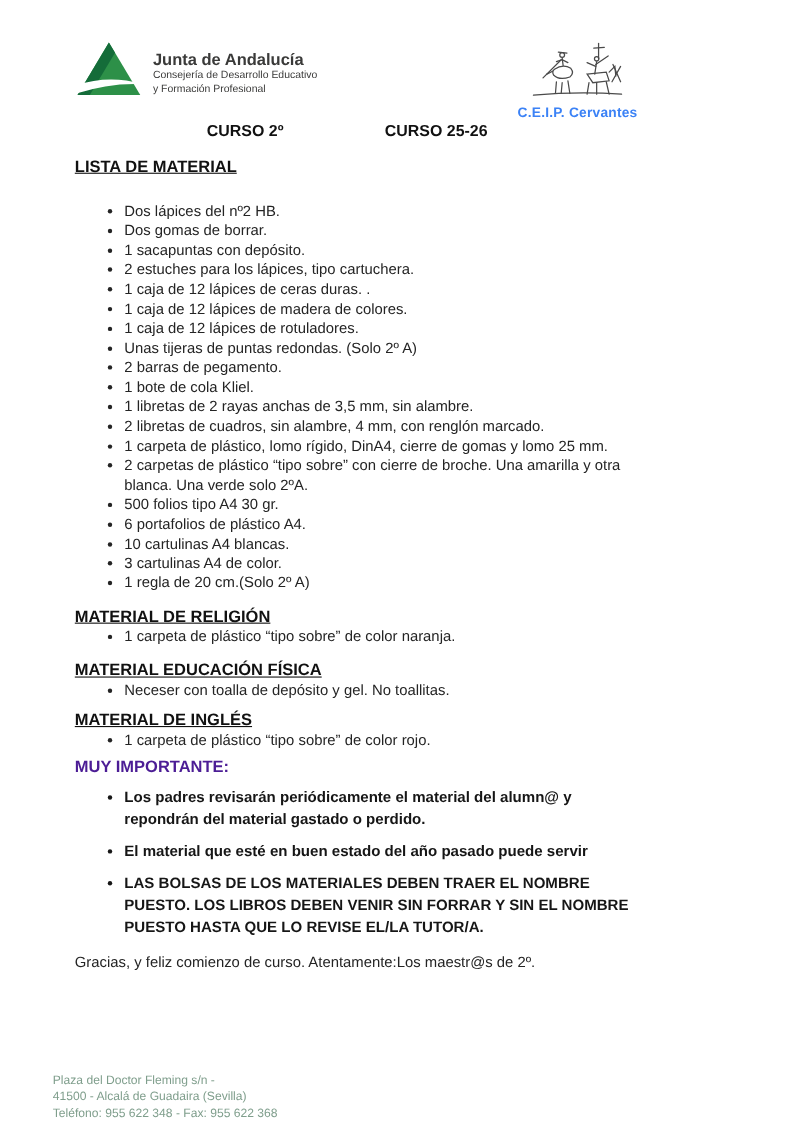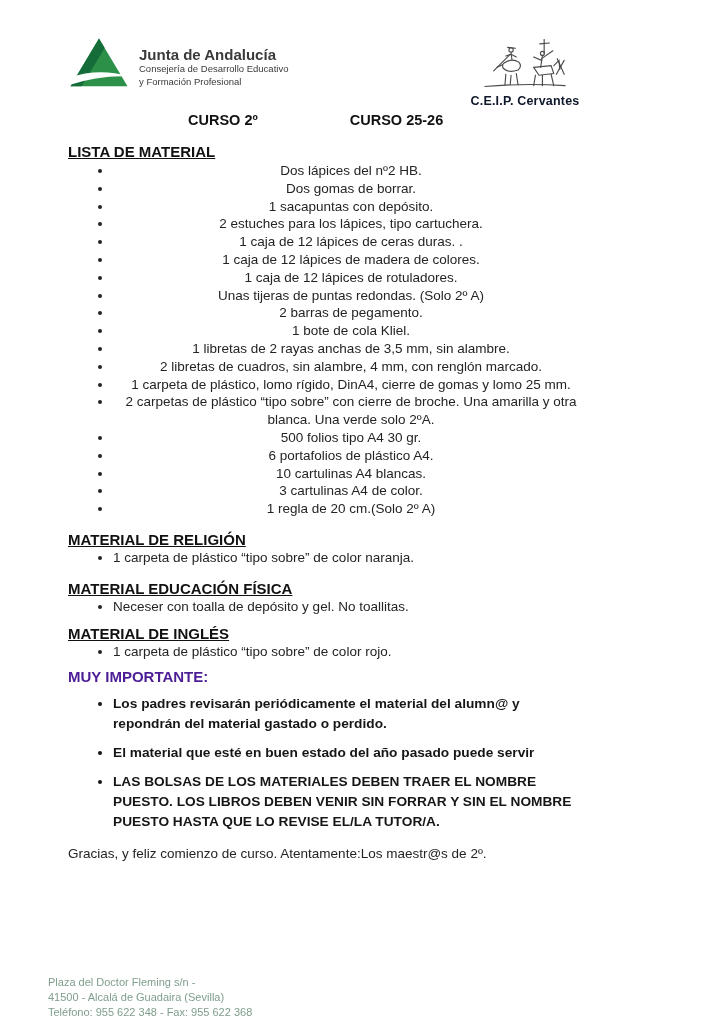--- a/index.html
+++ b/index.html
@@ -13,31 +13,31 @@
     color:#242424;
     overflow:hidden;
   }
   
   .masthead{display:flex;justify-content:space-between;align-items:flex-start;height:64px;}
   .junta-brand{display:flex;gap:9px;align-items:flex-start;}
   .junta-textwrap{margin-top:10px;}
   .junta-name{font-size:15px;font-weight:bold;color:#3a3a39;line-height:1.15;}
   .junta-dept{font-size:9.5px;color:#3a3a39;line-height:1.3;}
   .school-brand{width:112px;margin-right:8px;text-align:center;}
-  .school-name{font-size:12.5px;font-weight:bold;color:#0f172a;margin-top:0px;letter-spacing:.2px;white-space:nowrap;}
+  .school-name{font-size:12.5px;font-weight:bold;color:#3b82f6;margin-top:0px;letter-spacing:.2px;white-space:nowrap;}
   
   .title-row{display:flex;margin-top:12px;font-weight:bold;font-size:14.5px;color:#111;}
   .title-curso{margin-left:120px;}
   .title-year{margin-left:92px;}
   h2.section{font-size:15px;font-weight:bold;text-decoration:underline;margin:0;color:#111;line-height:18px;}
   #lista-heading{margin-top:15px;}
   h3.plain{font-size:15px;font-weight:bold;margin:8px 0 0;color:#4c1d95;line-height:18px;}
   
   ul{margin:0;padding-left:45px;list-style:disc;}
-  ul.materials{margin-top:1px;text-align:center;}
+  ul.materials{margin-top:22px;}
   ul.materials li,
   ul.sub li{font-size:13.5px;line-height:17.8px;color:#242424;}
   .sec{margin-top:13px;}
   .sec-en{margin-top:9px;}
   .sec ul{}
   ul.important-list{margin-top:8px;}
   ul.important-list li{
     font-weight:bold;font-size:13.7px;line-height:20px;
     margin-bottom:9px;max-width:565px;color:#161616;
   }

